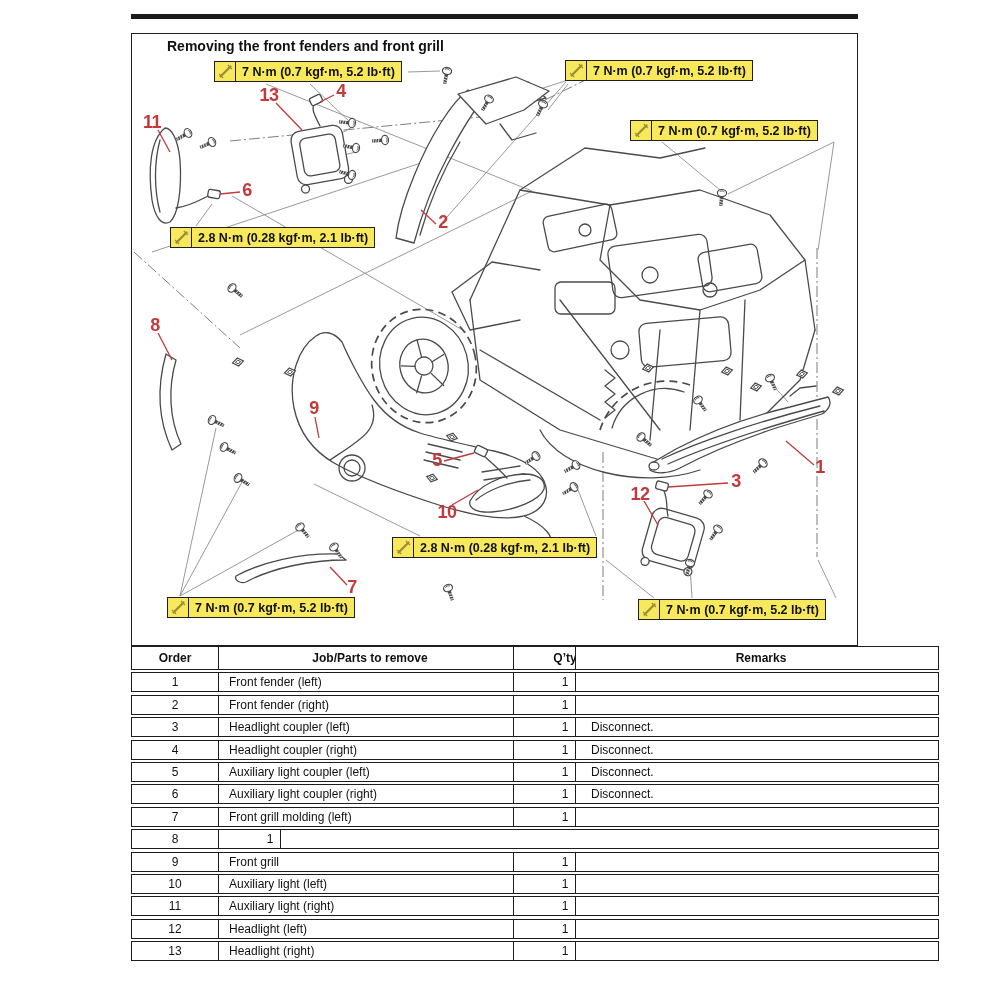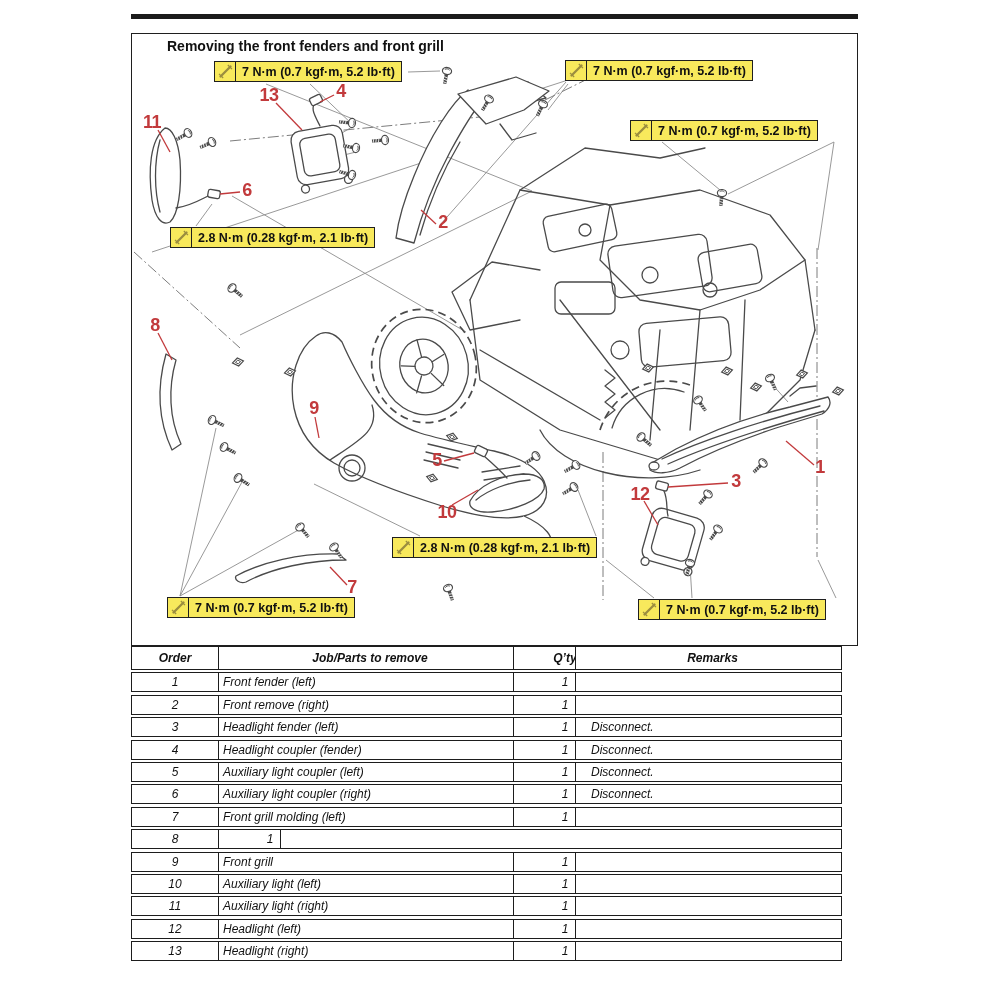--- a/index.html
+++ b/index.html
@@ -26,29 +26,29 @@
                 border:1.7px solid #1f1f1f;height:21px;box-sizing:border-box;white-space:nowrap;}
   .tq-icon{width:20px;display:flex;align-items:center;justify-content:center;
            border-right:1.6px solid #1f1f1f;}
   .tq-icon svg{width:15px;height:15px;}
   .tq-text{padding:0 6px;font-size:12.5px;font-weight:bold;color:#111;display:flex;align-items:center;}
 
   .callout{position:absolute;transform:translate(-50%,-50%);color:var(--red);
            font-size:18px;font-weight:bold;letter-spacing:-0.5px;}
 
   
-  #parts-table{position:absolute;left:131px;top:646px;width:711px;z-index:2;font-style:italic;}
+  #parts-table{position:absolute;left:131px;top:646px;width:808px;z-index:2;}
   .trow{display:flex;border:1.6px solid #1d1d1d;box-sizing:border-box;height:20px;
         margin-bottom:2.4px;background:#fff;align-items:stretch;}
   .trow.thead{height:24px;margin-bottom:2.4px;}
   .tcell{box-sizing:border-box;display:flex;align-items:center;font-size:12px;color:#111;
          overflow:hidden;}
   .tcell.h{font-weight:bold;justify-content:center;}
   .c0{width:86px;justify-content:center;}
-  .c1{width:295px;border-left:1.5px solid #1d1d1d;padding-left:4px;}
+  .c1{width:295px;border-left:1.5px solid #1d1d1d;padding-left:10px;}
   .c2{width:62px;border-left:1.5px solid #1d1d1d;justify-content:center;padding-left:41px;}
   .c3{flex:1;border-left:1.5px solid #1d1d1d;padding-left:15px;}
   .c1.h,.c3.h{padding-left:8px;justify-content:center;}
 </style>
 </head>
 <body>
 
 <div class="page">
 
   <div class="top-rule"></div>
@@ -346,33 +346,33 @@
         <span class="tcell c3 h">Remarks</span>
       </div>
       <div class="trow">
         <span class="tcell c0">1</span>
         <span class="tcell c1">Front fender (left)</span>
         <span class="tcell c2">1</span>
         <span class="tcell c3"></span>
       </div>
       <div class="trow">
         <span class="tcell c0">2</span>
-        <span class="tcell c1">Front remove (right)</span>
+        <span class="tcell c1">Front fender (right)</span>
         <span class="tcell c2">1</span>
         <span class="tcell c3"></span>
       </div>
       <div class="trow">
         <span class="tcell c0">3</span>
-        <span class="tcell c1">Headlight fender (left)</span>
+        <span class="tcell c1">Headlight coupler (left)</span>
         <span class="tcell c2">1</span>
         <span class="tcell c3">Disconnect.</span>
       </div>
       <div class="trow">
         <span class="tcell c0">4</span>
-        <span class="tcell c1">Headlight coupler (fender)</span>
+        <span class="tcell c1">Headlight coupler (right)</span>
         <span class="tcell c2">1</span>
         <span class="tcell c3">Disconnect.</span>
       </div>
       <div class="trow">
         <span class="tcell c0">5</span>
         <span class="tcell c1">Auxiliary light coupler (left)</span>
         <span class="tcell c2">1</span>
         <span class="tcell c3">Disconnect.</span>
       </div>
       <div class="trow">

